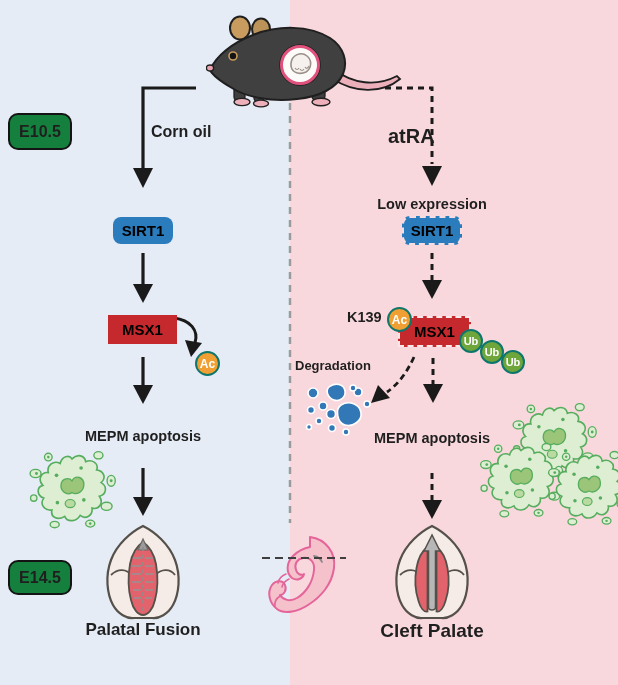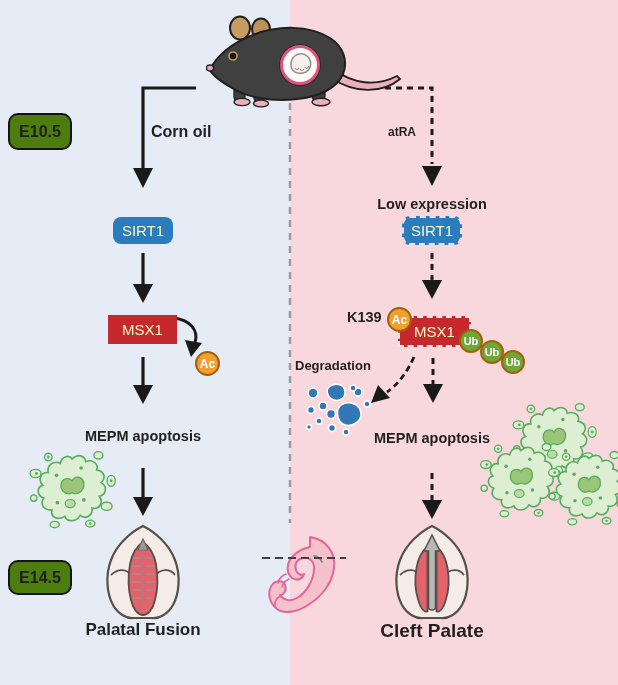--- a/index.html
+++ b/index.html
@@ -8,35 +8,35 @@
     font-family:"Liberation Sans",sans-serif;color:#1f1f1f;
   }
   .bg{position:absolute;top:0;height:685px;z-index:0;}
   .bg-left{left:0;width:290px;background:#e5ecf6;}
   .bg-right{left:290px;width:328px;background:#f9d8dd;}
   .illus{position:absolute;z-index:1;}
   .overlay{position:absolute;left:0;top:0;z-index:2;pointer-events:none;}
   .lbl{position:absolute;z-index:3;font-weight:700;white-space:nowrap;}
   .centered{text-align:center;white-space:normal;}
   .badge{
-    position:absolute;z-index:3;width:60px;height:31px;background:#4d7c0f;
+    position:absolute;z-index:3;width:60px;height:31px;background:#15803d;
     border:2.5px solid #141414;border-radius:10px;display:flex;align-items:center;
     justify-content:center;font-weight:700;font-size:16px;
   }
   .gene-box{
     position:absolute;z-index:4;display:flex;align-items:center;justify-content:center;
-    color:#fef9c3;font-weight:400;box-sizing:border-box;
+    color:#000000;font-weight:700;box-sizing:border-box;
   }
   .sirt1{width:60px;height:27px;background:#2b7cbd;border-radius:8px;font-size:15px;}
   .sirt1-dashed{border:2px dashed #f6dde2;}
   .msx1{background:#c5292e;border-radius:0;font-size:15px;}
   .msx1-dashed{border:2px dashed #f8e7e9;}
   .ptm{
     position:absolute;z-index:5;border-radius:50%;display:flex;align-items:center;
-    justify-content:center;color:#fff;font-weight:700;box-sizing:border-box;border:2px solid #a16207;
+    justify-content:center;color:#fff;font-weight:700;box-sizing:border-box;border:2px solid #0f766e;
   }
   .ac{width:25px;height:25px;background:#f0a033;font-size:12px;}
   .ub{width:24px;height:24px;background:#6fa63c;font-size:11px;}
 </style>
 </head>
 <body>
 
 <div class="canvas">
 
   <div class="bg bg-left"></div>
@@ -178,21 +178,21 @@
   </svg>
 
   <div class="badge" style="left:8px;top:113px;height:33px;">
     <span>E10.5</span>
   </div>
   <div class="badge" style="left:8px;top:560px;">
     <span>E14.5</span>
   </div>
 
   <div class="lbl" style="left:151px;top:123px;font-size:16px;">Corn oil</div>
-  <div class="lbl" style="left:388px;top:125px;font-size:12px;">atRA</div>
+  <div class="lbl" style="left:388px;top:125px;font-size:20px;">atRA</div>
 
   <div class="lbl centered" style="left:332px;top:196px;width:200px;font-size:14.5px;">Low expression</div>
 
   <div class="gene-box sirt1" style="left:113px;top:217px;">
     <span>SIRT1</span>
   </div>
   <div class="gene-box sirt1 sirt1-dashed" style="left:402px;top:216px;height:29px;">
     <span>SIRT1</span>
   </div>
 

